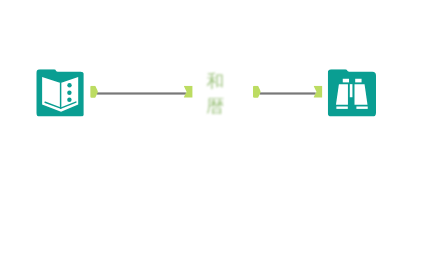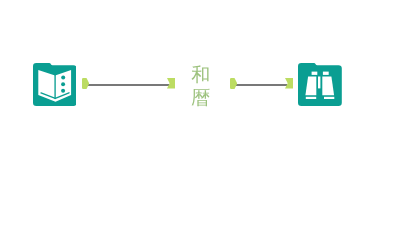--- a/index.html
+++ b/index.html
@@ -2,21 +2,21 @@
 <html><head>
 <meta charset="utf-8">
 <style>
   html,body{margin:0;padding:0;}
   body{width:400px;height:216px;background:#ffffff;font-family:"Liberation Sans",sans-serif;overflow:hidden;}
   #canvas{position:relative;width:400px;height:216px;background:#ffffff;}
   .node{position:absolute;}
   .node svg{display:block;}
   .port{position:absolute;display:block;}
   .wire{position:absolute;background:#787878;}
-  .label{position:absolute;color:#9dc27e;font-family:"DejaVu Sans",sans-serif;font-size:19px;line-height:22.5px;text-align:center;white-space:pre-line;filter:blur(0.75px);}
+  .label{position:absolute;color:#9dc27e;font-family:"DejaVu Sans",sans-serif;font-size:16px;line-height:22.5px;text-align:left;white-space:pre-line;filter:blur(0.75px);}
 </style>
 </head>
 <body>
 
 <div id="canvas">
 
   <div class="node" id="node-reader" style="left:32.7px;top:63.1px;width:43.7px;height:43px;">
     <svg width="43.7" height="43" viewBox="0 0 43.7 43">
       <path class="node-bg" d="M0,3.3 A3.3,3.3 0 0 1 3.3,0 H16.1 Q17.5,0 17.9,1.2 Q18.4,2.2 19.6,2.2 H40.4 A3.3,3.3 0 0 1 43.7,5.5 V39.7 A3.3,3.3 0 0 1 40.4,43 H3.3 A3.3,3.3 0 0 1 0,39.7 Z" fill="#0a9e92"></path>
       <path fill="#ffffff" d="M5.3,6.9 L22.1,12.5 L38.1,6.9 L38.1,32.1 L22.5,38.7 L5.3,32.1 Z"></path>

